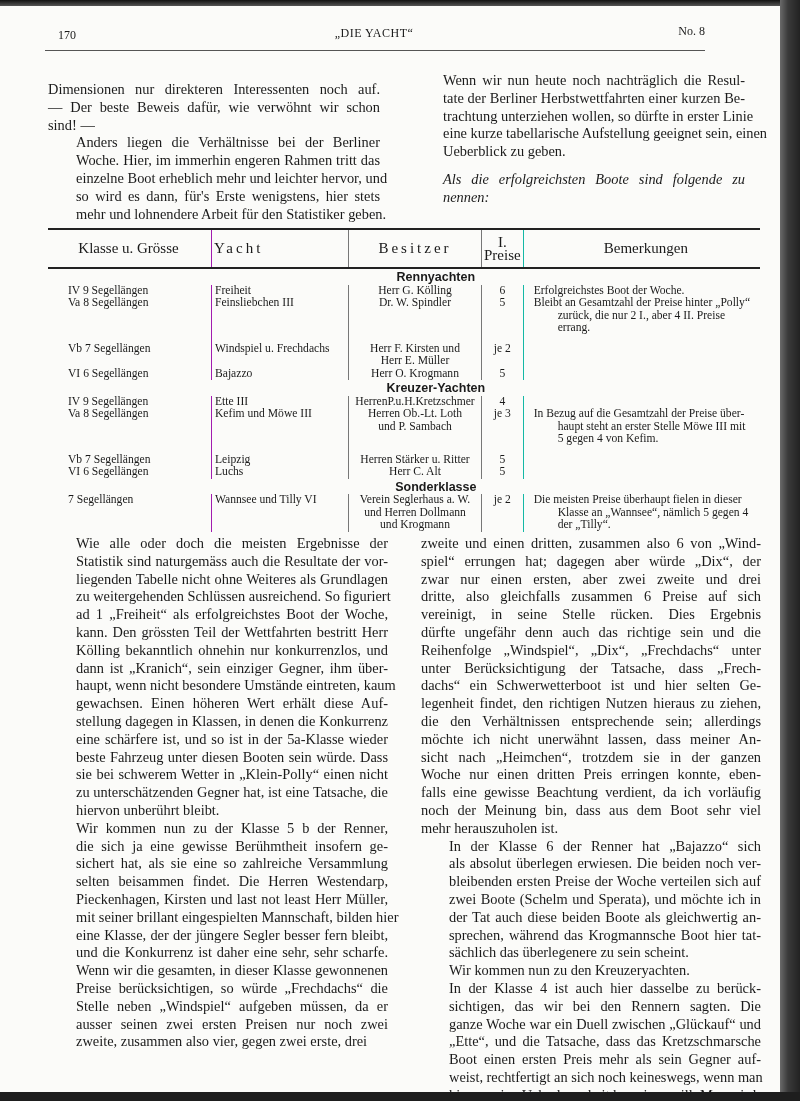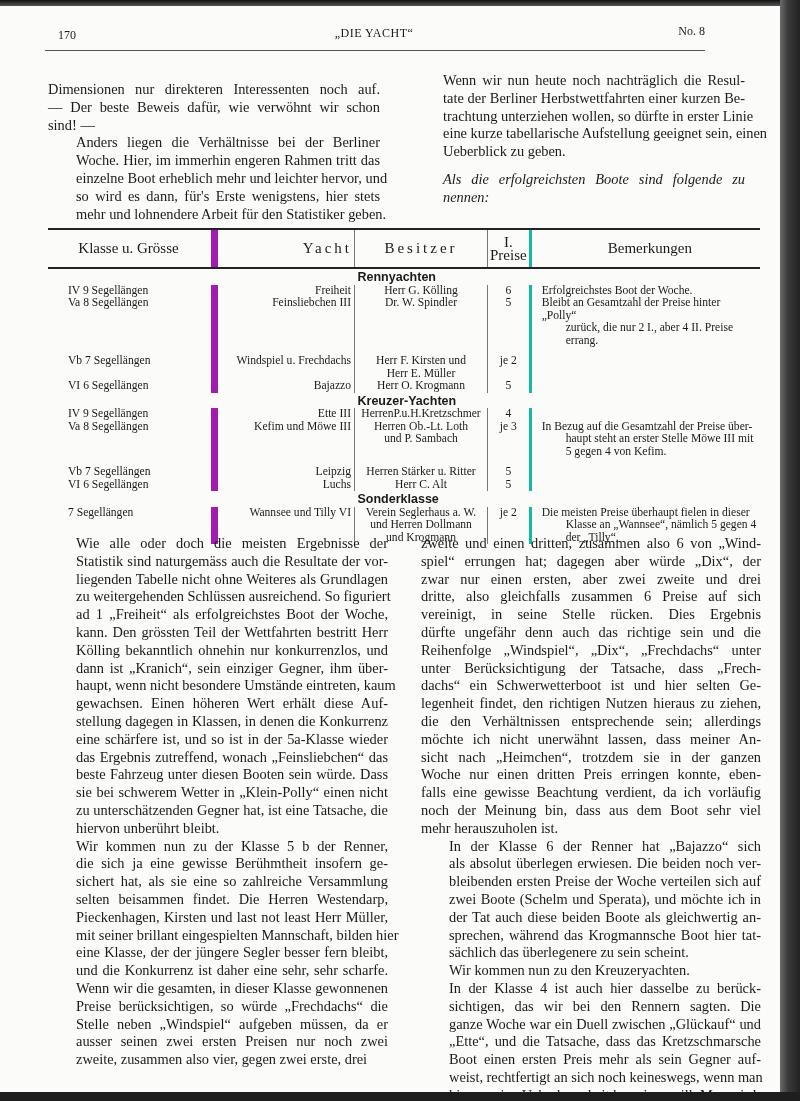--- a/index.html
+++ b/index.html
@@ -42,28 +42,28 @@
   .line { display: block; text-align-last: justify; white-space: nowrap; }
   .line.last { text-align-last: left; }
 
   .table-wrap { position: absolute; left: 48px; top: 222px; width: 712px; }
   .rule-thick { height: 2px; background: #222; }
   table.results { width: 100%; border-collapse: collapse; font-size: 11.6px; line-height: 12.5px; }
   table.results th { font-weight: normal; padding: 6px 2px; font-size: 15px; }
   table.results th.spaced { letter-spacing: 3px; }
   table.results td { padding: 0 3px; vertical-align: top; }
   .c-klasse { width: 140px; text-align: left; padding-left: 20px !important; }
-  .c-yacht { width: 130px; text-align: right; border-left: 7px solid #a21caf; }
+  .c-yacht { width: 130px; text-align: left; border-left: 1px solid #a21caf; }
   .c-besitzer { width: 126px; text-align: center; border-left: 1px solid #777; }
   .c-preise { width: 30px; text-align: center; border-left: 1px solid #777; }
-  .c-bem { text-align: left; border-left: 3px solid #14b8a6; padding-left: 10px !important; }
+  .c-bem { text-align: left; border-left: 1px solid #14b8a6; padding-left: 10px !important; }
   th.c-klasse { text-align: center; padding-left: 0 !important; }
   th.c-bem { text-align: center; }
   tr.section td { font-family: "Liberation Sans", "DejaVu Sans", sans-serif; font-weight: bold; font-size: 12.5px; padding-top: 2px; padding-bottom: 1px; }
-  tr.section td.sect-label { text-align: left; border: none; }
+  tr.section td.sect-label { text-align: center; border: none; }
   .bem-cont { display: block; padding-left: 24px; }
   .group-gap td { height: 8px; }
   .watermark {
     position: absolute; right: 22px; top: 1070px;
     font-family: "Liberation Sans", "DejaVu Sans", sans-serif; font-size: 13px; font-weight: bold;
     color: #ffffff; text-shadow: 0 0 2px #000, 1px 1px 1px #000, -1px -1px 1px #000; margin-top: 35px;
   }
 </style>
 </head>
 <body>
@@ -265,21 +265,20 @@
         <span class="line">liegenden Tabelle nicht ohne Weiteres als Grundlagen</span>
         <span class="line">zu weitergehenden Schlüssen ausreichend. So figuriert</span>
         <span class="line">ad 1 „Freiheit“ als erfolgreichstes Boot der Woche,</span>
         <span class="line">kann. Den grössten Teil der Wettfahrten bestritt Herr</span>
         <span class="line">Kölling bekanntlich ohnehin nur konkurrenzlos, und</span>
         <span class="line">dann ist „Kranich“, sein einziger Gegner, ihm über-</span>
         <span class="line">haupt, wenn nicht besondere Umstände eintreten, kaum</span>
         <span class="line">gewachsen. Einen höheren Wert erhält diese Auf-</span>
         <span class="line">stellung dagegen in Klassen, in denen die Konkurrenz</span>
         <span class="line">eine schärfere ist, und so ist in der 5a-Klasse wieder</span>
-        <span class="line">das Ergebnis zutreffend, wonach „Feinsliebchen“ das</span>
         <span class="line">beste Fahrzeug unter diesen Booten sein würde. Dass</span>
         <span class="line">sie bei schwerem Wetter in „Klein-Polly“ einen nicht</span>
         <span class="line">zu unterschätzenden Gegner hat, ist eine Tatsache, die</span>
         <span class="line last">hiervon unberührt bleibt.</span>
       </p>
     <p class="indent">
         <span class="line">Wir kommen nun zu der Klasse 5 b der Renner,</span>
         <span class="line">die sich ja eine gewisse Berühmtheit insofern ge-</span>
         <span class="line">sichert hat, als sie eine so zahlreiche Versammlung</span>
         <span class="line">selten beisammen findet. Die Herren Westendarp,</span>

